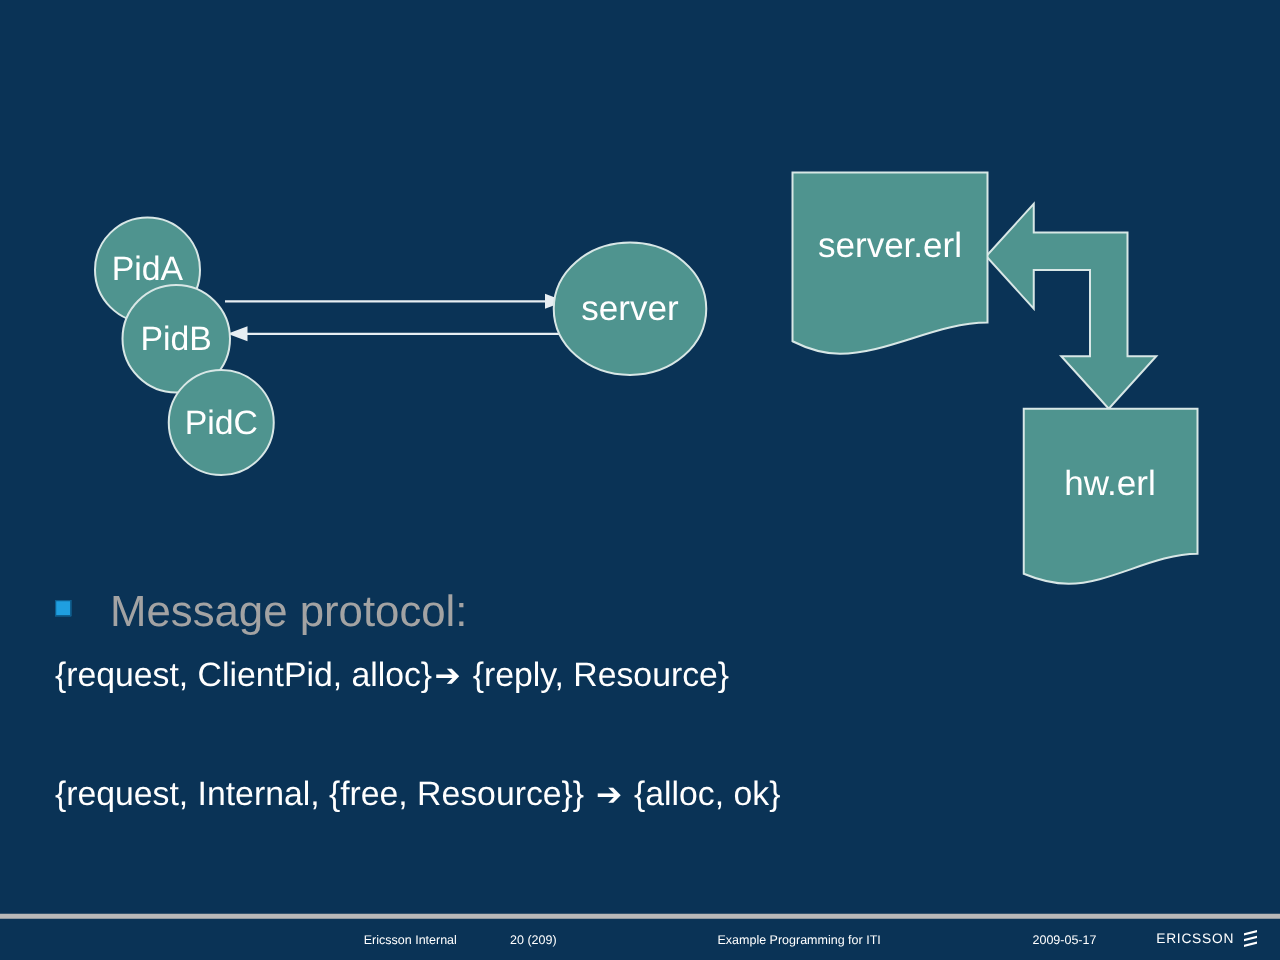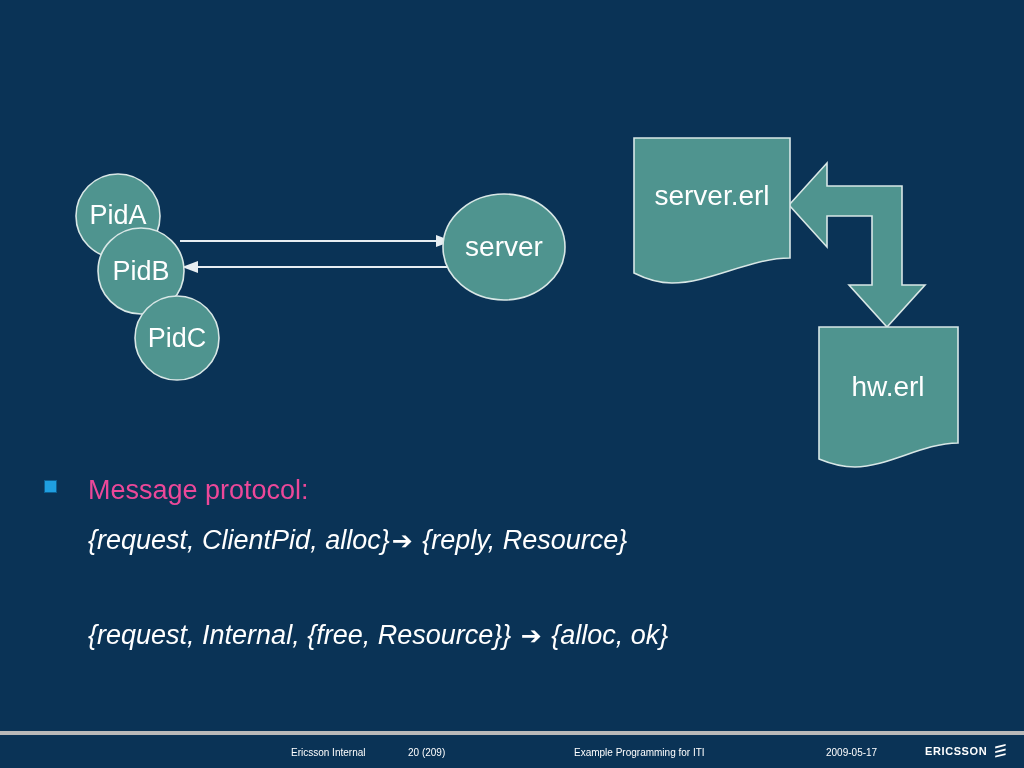--- a/index.html
+++ b/index.html
@@ -86,32 +86,30 @@
     width: 13px;
     height: 13px;
     flex: 0 0 13px;
     margin-top: 14px;
     background: #1f9fe0;
     border: 1px solid #0e5f90;
     box-sizing: border-box;
   }
   .bullet-text {
     margin-left: 31px;
-    color: #ec4899;
-    font-size: 27px;
+    color: #a3a3a3;
+    font-size: 35px;
     line-height: 48px;
     white-space: nowrap;
   }
   .sub-line {
-    margin-left: 44px;
     color: #ffffff;
     font-size: 27px;
     line-height: 48px;
     white-space: nowrap;
-    font-style: italic;
   }
   .gap-line { height: 46px; }
   .arrow-glyph {
     font-family: "DejaVu Sans", sans-serif;
     font-weight: bold;
     font-size: 25px;
     padding: 0 2px;
   }
 
   
@@ -144,21 +142,21 @@
   #foot-logo {
     position: absolute;
     left: 925px;
     top: 8px;
     display: flex;
     align-items: center;
     gap: 6px;
   }
   #foot-logo .wordmark {
     font-size: 11px;
-    font-weight: bold;
+    font-weight: normal;
     letter-spacing: 0.6px;
     color: #ffffff;
     text-align: center;
   }
 </style>
 </head>
 <body>
 
 <div id="slide">
 

